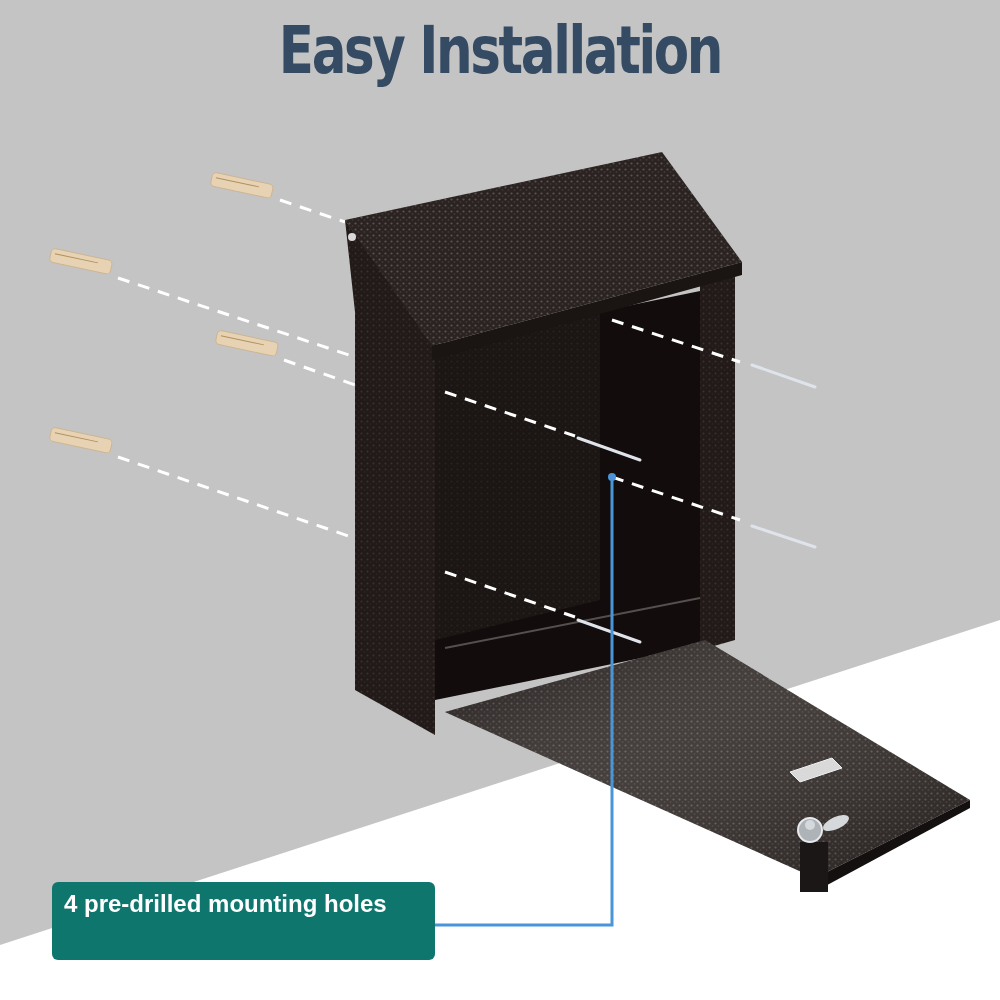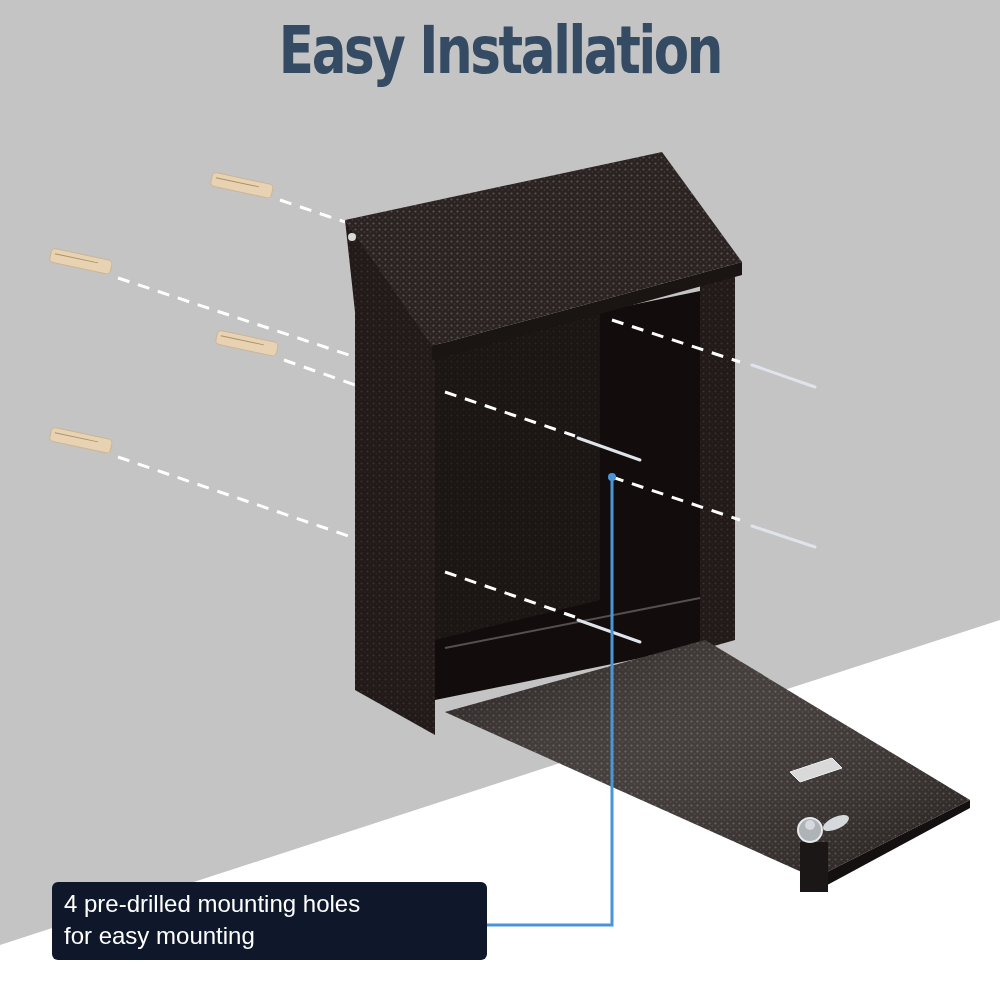--- a/index.html
+++ b/index.html
@@ -6,24 +6,24 @@
   body { width: 1000px; height: 1000px; overflow: hidden; background: #ffffff; }
   .stage { position: relative; width: 1000px; height: 1000px; overflow: hidden; }
   .bg-svg { position: absolute; left: 0; top: 0; width: 1000px; height: 1000px; }
   .title {
     position: absolute; left: 0; top: 12px; width: 1000px; text-align: center;
     font-family: "DejaVu Sans", sans-serif; font-weight: bold;
     font-size: 66px; letter-spacing: -3px; color: #354a63;
     transform: scaleX(0.78); transform-origin: 50% 0;
   }
   .callout {
-    position: absolute; left: 52px; top: 882px; width: 435px; height: 78px;
-    background: #0f172a; border-radius: 6px; box-sizing: border-box;
+    position: absolute; left: 52px; top: 882px; width: 383px; height: 78px;
+    background: #0f766e; border-radius: 6px; box-sizing: border-box;
     padding: 6px 12px; color: #ffffff;
-    font-family: "Liberation Sans", sans-serif; font-weight: normal; font-size: 24px; line-height: 32px;
+    font-family: "Liberation Sans", sans-serif; font-weight: bold; font-size: 24px; line-height: 32px;
   }
   .callout-line { display: block; white-space: nowrap; }
 </style>
 </head>
 <body>
 
 <div class="stage">
 
   <svg class="bg-svg" viewBox="0 0 1000 1000">
     <defs>
@@ -118,15 +118,14 @@
     <g stroke="#4a95d8" stroke-width="3" fill="none">
       <polyline points="612,477 612,925 435,925"></polyline>
     </g>
     <circle cx="612" cy="477" r="4" fill="#4a95d8"></circle>
   </svg>
 
   <div class="title">Easy Installation</div>
 
   <div class="callout">
     <span class="callout-line">4 pre-drilled mounting holes</span>
-    <span class="callout-line">for easy mounting</span>
   </div>
 </div>
 
 </body></html>

